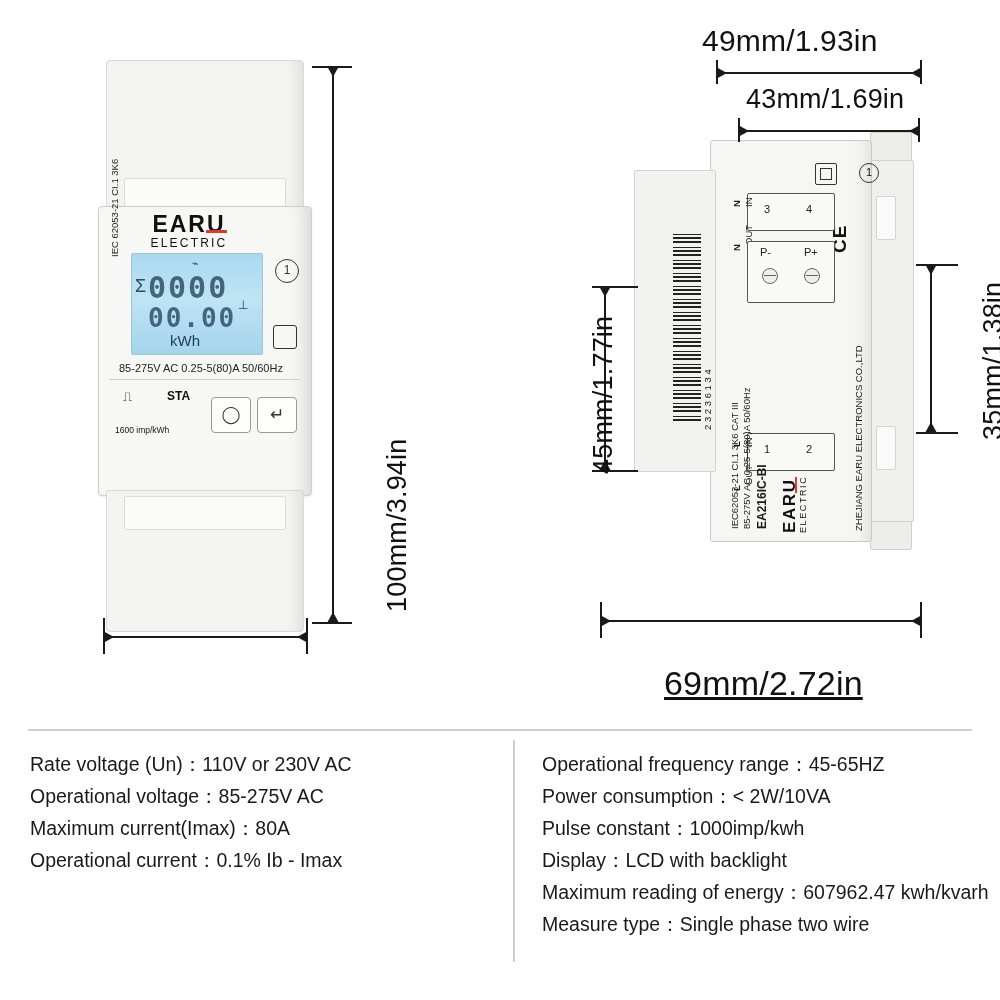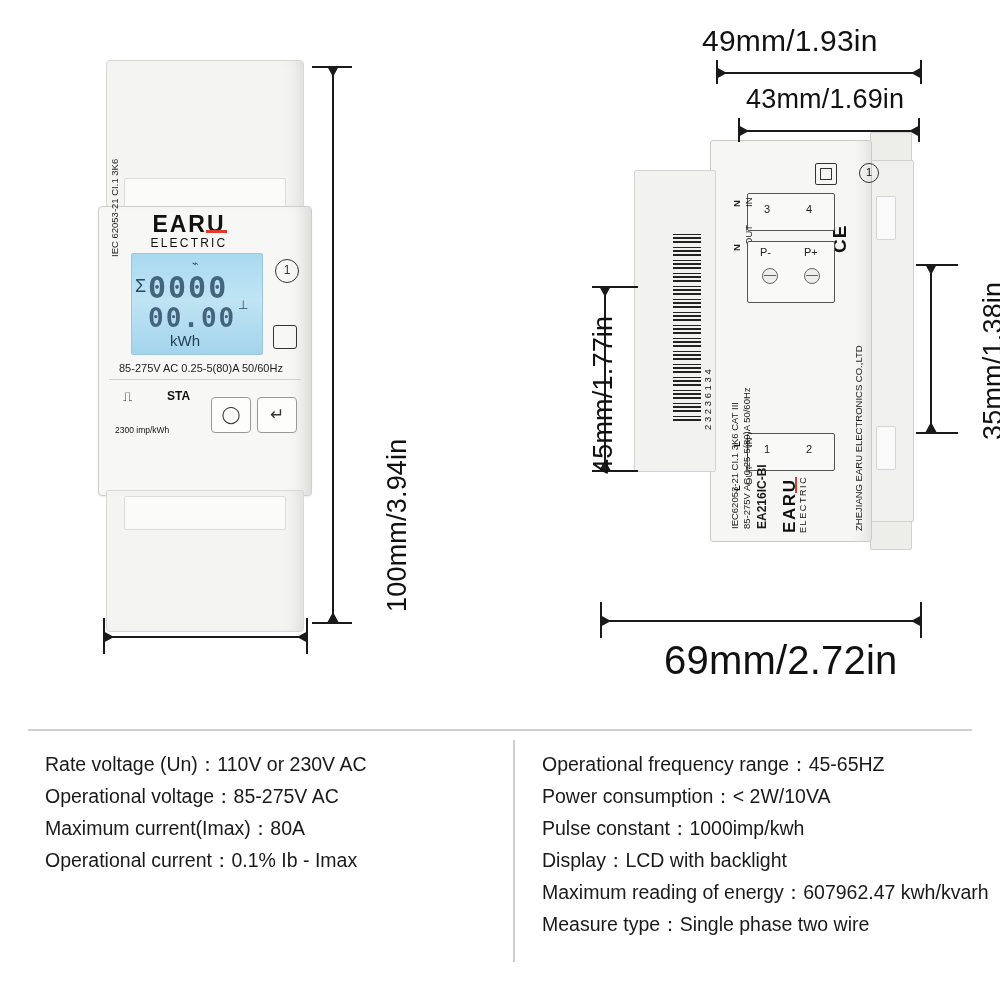--- a/index.html
+++ b/index.html
@@ -98,21 +98,21 @@
   .rlabel.b{font-weight:bold;}
   .rbrand{position:absolute;transform:rotate(-90deg);transform-origin:0 0;}
   .rbrand .r1{font-size:17px;font-weight:bold;letter-spacing:1.6px;line-height:17px;}
   .rbrand .r1 .u{position:relative;display:inline-block;}
   .rbrand .r1 .u:after{content:"";position:absolute;left:-1px;right:-1px;bottom:1px;height:2.4px;background:#e03a2f;}
   .rbrand .r2{font-size:9px;letter-spacing:1.6px;}
 
   
   .spec-sep{position:absolute;left:28px;top:729px;width:944px;height:2px;background:#cfcfcf;}
   .spec-col{position:absolute;top:748px;}
-  .spec-col.left{left:45px;width:470px;}
+  .spec-col.left{left:30px;width:470px;}
   .spec-col.right{left:542px;width:440px;}
   .spec-col .row{font-size:19.5px;line-height:32px;color:#1a1a1a;white-space:nowrap;}
   .vdiv{position:absolute;left:513px;top:740px;width:2px;height:222px;background:#cfcfcf;}
 </style>
 </head>
 <body>
 
 <div class="stage">
 
   <div class="dev-left">
@@ -138,21 +138,21 @@
 
       <div class="circ-num">1</div>
       <div class="sq-btn"></div>
 
       <div class="spec-line">85-275V AC  0.25-5(80)A  50/60Hz</div>
       <div class="divider"></div>
 
       <div class="btn-row">
         <span class="lbl-pulse">⎍</span>
         <span class="lbl-sta">STA</span>
-        <span class="lbl-imp">2300 imp/kWh</span>
+        <span class="lbl-imp">1600 imp/kWh</span>
         <div class="rbtn a">
             <span class="gl">◯</span>
           </div>
         <div class="rbtn b">
             <span class="gl">↵</span>
           </div>
       </div>
     </div>
 
     <div class="dl-bot-cap"></div>
@@ -253,21 +253,21 @@
   <div class="tick-h" style="left:916px;top:432px;width:42px;"></div>
   <div class="arrow down" style="left:925px;top:264px;"></div>
   <div class="arrow up" style="left:925px;top:422px;"></div>
   <div class="dim-label vert" style="left:978px;top:440px;transform:rotate(-90deg);">35mm/1.38in</div>
 
   <div class="line-h" style="left:600px;top:620px;width:322px;"></div>
   <div class="tick-v" style="left:600px;top:602px;height:36px;"></div>
   <div class="tick-v" style="left:920px;top:602px;height:36px;"></div>
   <div class="arrow right" style="left:600px;top:615px;"></div>
   <div class="arrow left" style="left:911px;top:615px;"></div>
-  <div class="dim-label" style="left:664px;top:638px;font-size:40px;">69mm/2.72in</div>
+  <div class="dim-label" style="left:664px;top:664px;font-size:34px;text-decoration:underline;">69mm/2.72in</div>
 
   <div class="spec-sep"></div>
   <div class="vdiv"></div>
 
   <div class="spec-col left">
     <div class="row">Rate voltage (Un)：110V or 230V AC</div>
     <div class="row">Operational voltage：85-275V AC</div>
     <div class="row">Maximum current(Imax)：80A</div>
     <div class="row">Operational current：0.1% Ib - Imax</div>
   </div>

